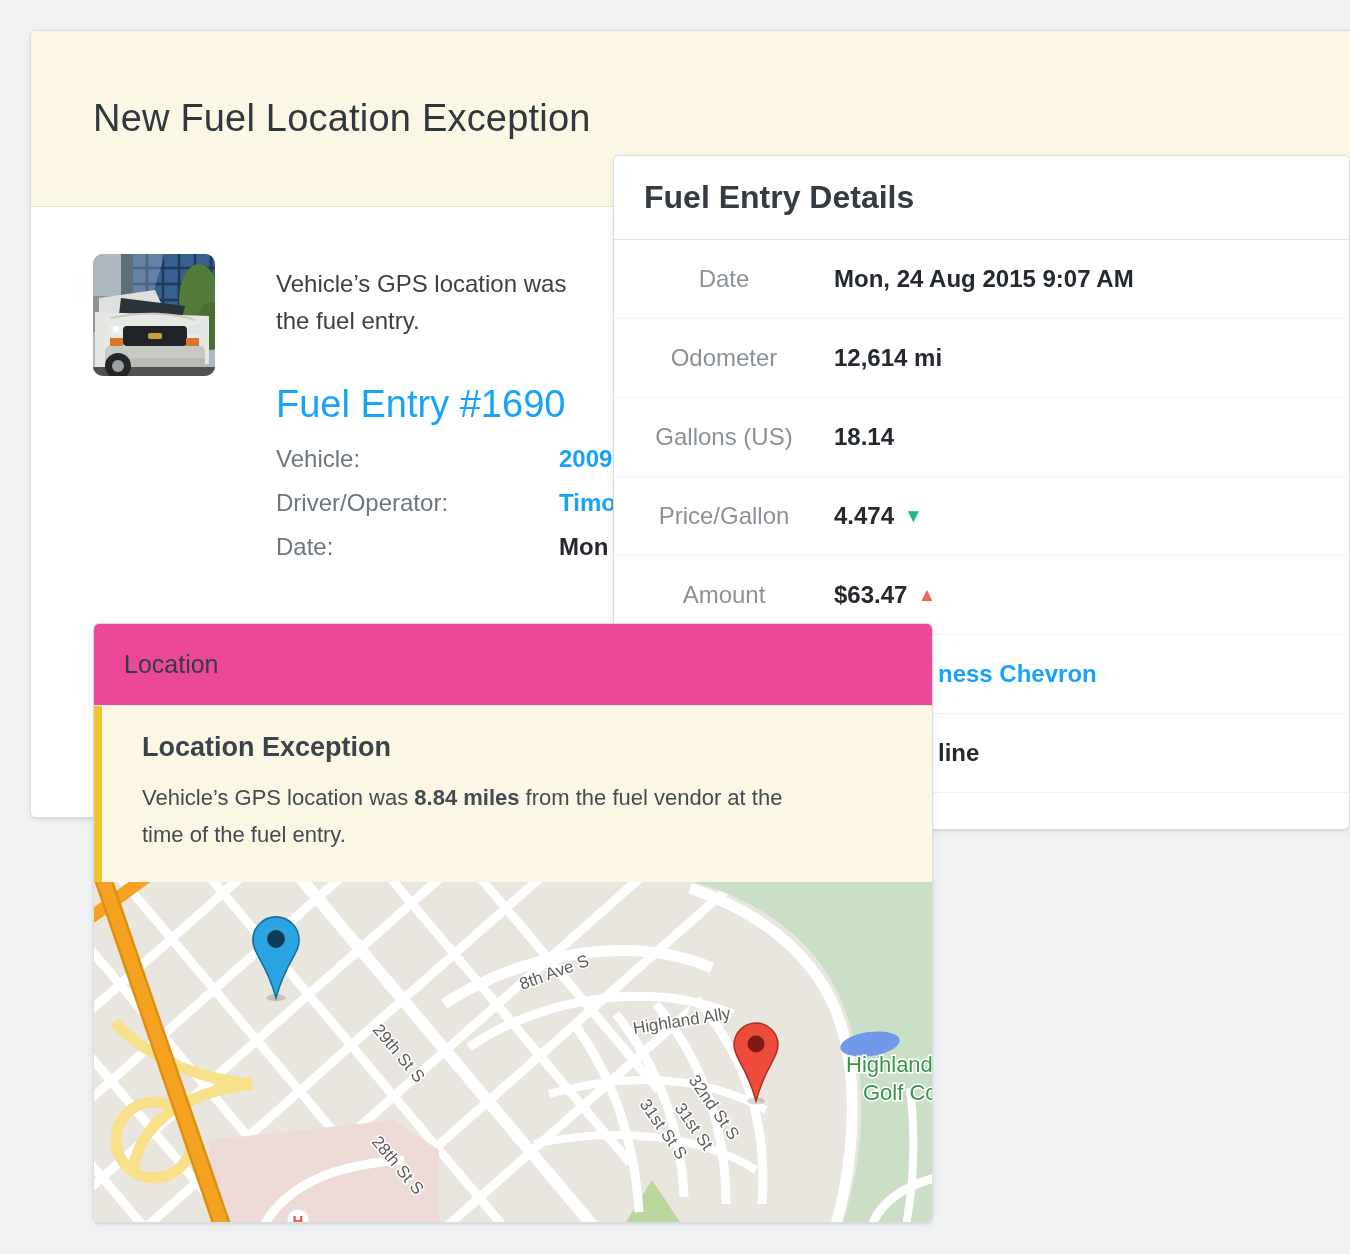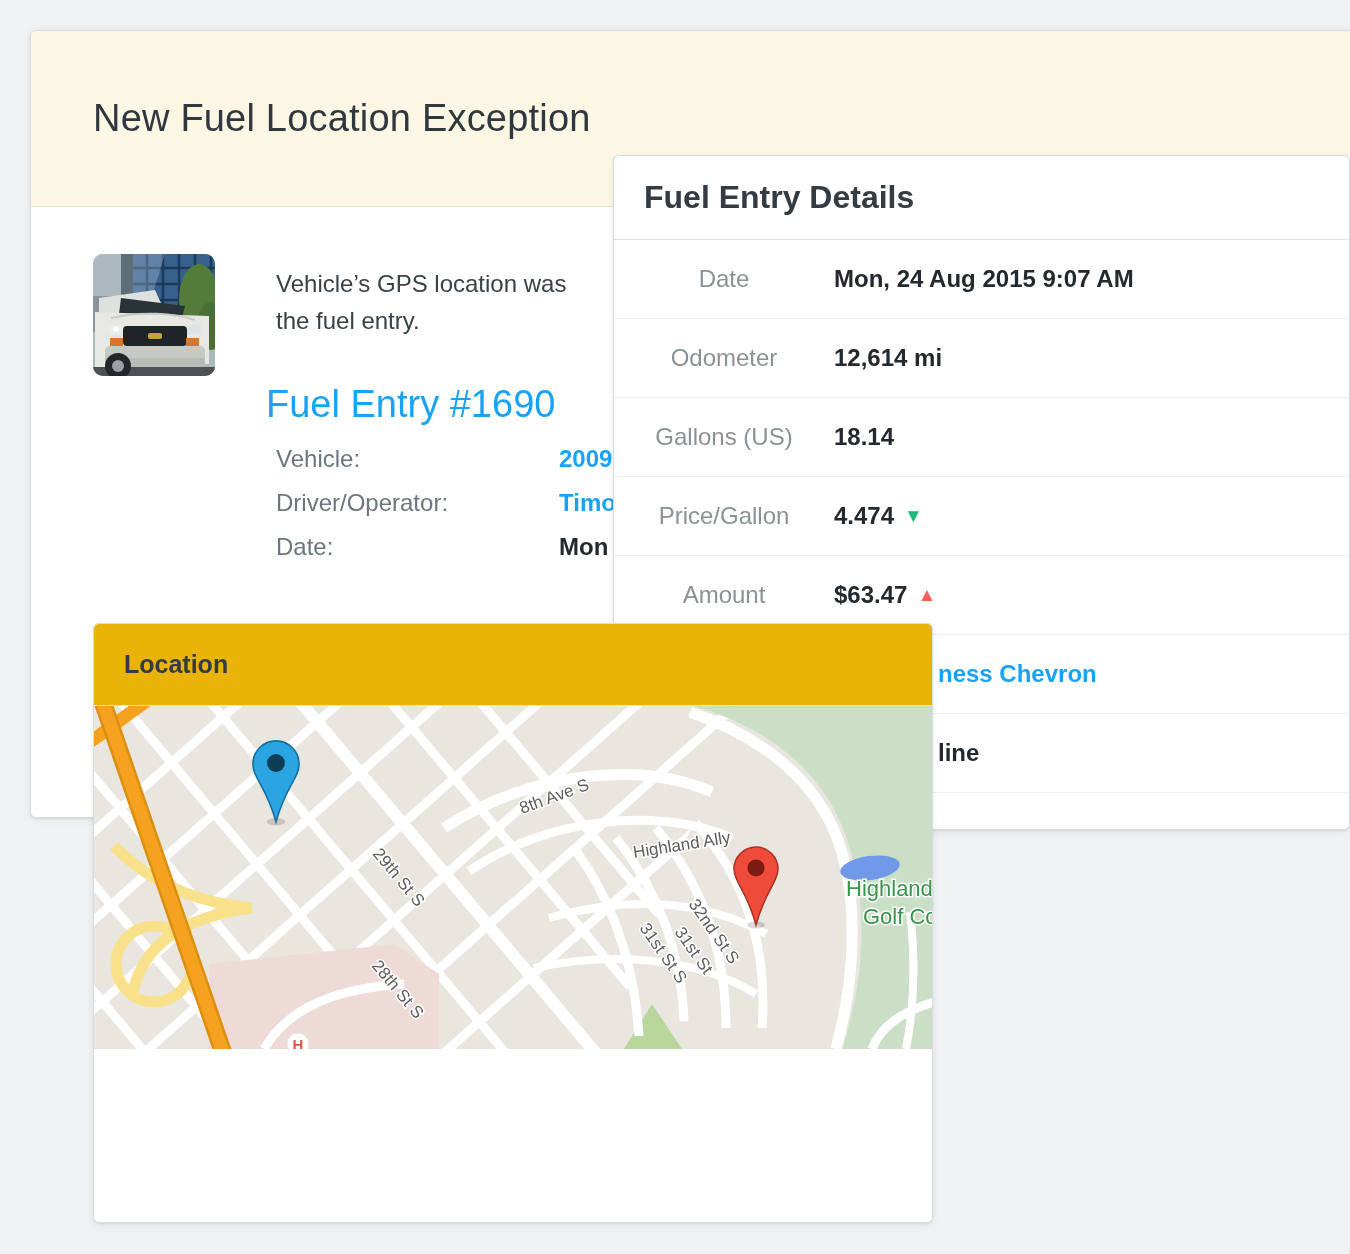--- a/index.html
+++ b/index.html
@@ -22,21 +22,21 @@
     height:175px;background:#fcf7e4;border-bottom:1px solid #e8e4d2;
     border-radius:5px 5px 0 0;display:flex;align-items:center;padding:0 62px;
   }
   .main-title{font-size:38px;color:#30373e;font-weight:400;letter-spacing:.2px;}
   .photo{
     position:absolute;left:62px;top:223px;width:122px;height:122px;
     border-radius:10px;overflow:hidden;background:#9aa4aa;
   }
   .intro{position:absolute;left:245px;top:234px;font-size:24px;line-height:37px;color:#3a4147;white-space:nowrap;}
   .entry-link{
-    position:absolute;left:235px;top:352px;font-size:38px;color:#18a3f9;
+    position:absolute;left:245px;top:352px;font-size:38px;color:#18a3f9;
     font-weight:400;text-decoration:none;white-space:nowrap;cursor:pointer;
   }
   .fields{position:absolute;left:245px;top:406px;font-size:24px;line-height:44px;white-space:nowrap;}
   .frow{display:flex;}
   .flabel{width:283px;color:#6d767e;}
   .fvalue{font-weight:700;color:#23292e;}
   .fvalue.link{color:#18a3f9;cursor:pointer;}
 
   
   .details-card{left:613px;top:155px;width:737px;height:675px;z-index:2;padding:0;}
@@ -50,22 +50,22 @@
   .dvalue{font-size:24px;font-weight:700;color:#23292e;white-space:nowrap;}
   .dvalue.link{color:#18a3f9;cursor:pointer;}
   .dvalue.fragment{position:absolute;left:324px;margin-left:0;}
   .trend{font-size:19px;margin-left:10px;vertical-align:2px;}
   .trend.down{color:#1db87a;}
   .trend.up{color:#fa6155;}
 
   
   .location-card{left:93px;top:623px;width:840px;height:600px;z-index:3;overflow:hidden;}
   .loc-header{
-    height:81px;line-height:81px;padding-left:30px;font-size:25px;font-weight:700;
-    color:#343b42;border-bottom:1px solid #dfe4e7;background:#eab308;
+    height:81px;line-height:81px;padding-left:30px;font-size:25px;font-weight:400;
+    color:#343b42;border-bottom:1px solid #dfe4e7;background:#ec4899;
   }
   .loc-alert{
     height:176px;background:#fcf7e4;border-left:8px solid #f2c233;
     padding:26px 0 0 40px;box-sizing:border-box;
   }
   .alert-heading{font-size:27px;font-weight:700;color:#3a424a;margin:0 0 16px 0;}
   .alert-body{font-size:22px;color:#434b52;line-height:37px;white-space:nowrap;}
   .alert-body b{font-weight:700;}
   .loc-map{height:343px;background:#e9e6df;position:relative;}
   .loc-map svg{display:block;}
@@ -168,20 +168,27 @@
   </div>
   <div class="drow">
     <span class="dvalue fragment">line</span>
   </div>
   <div class="drow last"></div>
 </div>
 
 <div class="card location-card">
   <div class="loc-header">Location</div>
 
+  <div class="loc-alert">
+    <p class="alert-heading">Location Exception</p>
+    <div class="alert-body">
+      <div><span>Vehicle’s GPS location was </span><b>8.84 miles</b><span> from the fuel vendor at the</span></div>
+      <div>time of the fuel entry.</div>
+    </div>
+  </div>
 
   <div class="loc-map">
     <svg width="840" height="343" viewBox="0 0 840 343" preserveAspectRatio="none">
       <defs>
         <clipPath id="gridClip">
             <polygon points="0,0 645,0 510,343 0,343"></polygon>
           </clipPath>
       </defs>
 
       <rect x="0" y="0" width="840" height="343" fill="#e9e6df"></rect>

